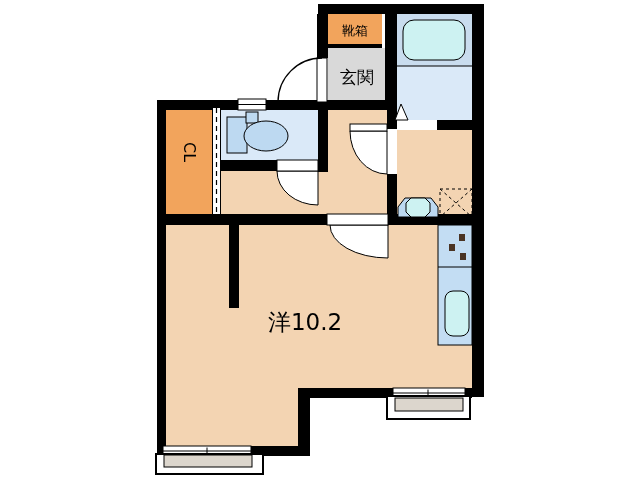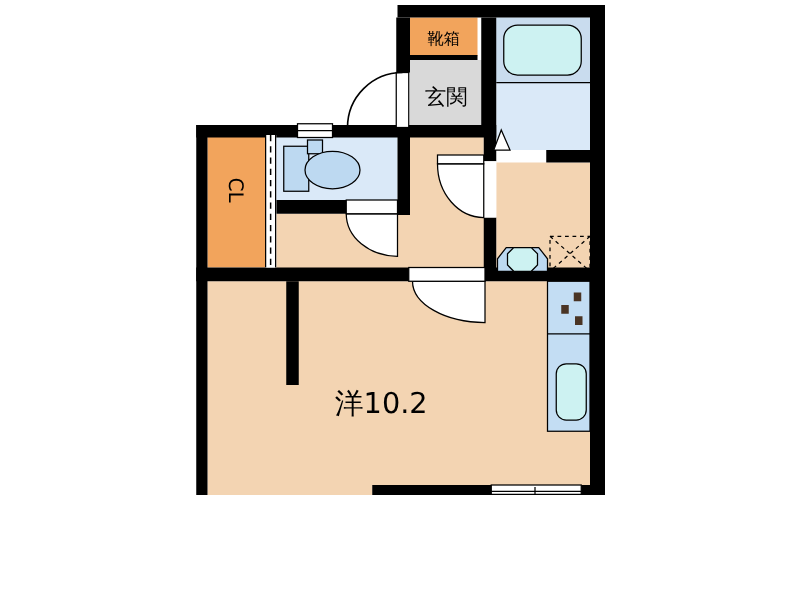--- a/index.html
+++ b/index.html
@@ -1,16 +1,16 @@
 <!DOCTYPE html>
 <html><head>
 <meta charset="utf-8">
 <style>
   html,body{margin:0;padding:0;background:#fff;}
-  #stage{width:640px;height:396px;position:relative;background:#fff;overflow:hidden;
+  #stage{width:640px;height:480px;position:relative;background:#fff;overflow:hidden;
          font-family:"DejaVu Sans","Liberation Sans",sans-serif;}
   svg{display:block;}
   .wall{stroke:none;}
   .thin{stroke:#000;stroke-width:1;}
   .door-line{fill:none;stroke:#000;stroke-width:1.3;}
   text{fill:#000;}
   .lbl-v{writing-mode:tb;}
 </style>
 </head>
 <body>

